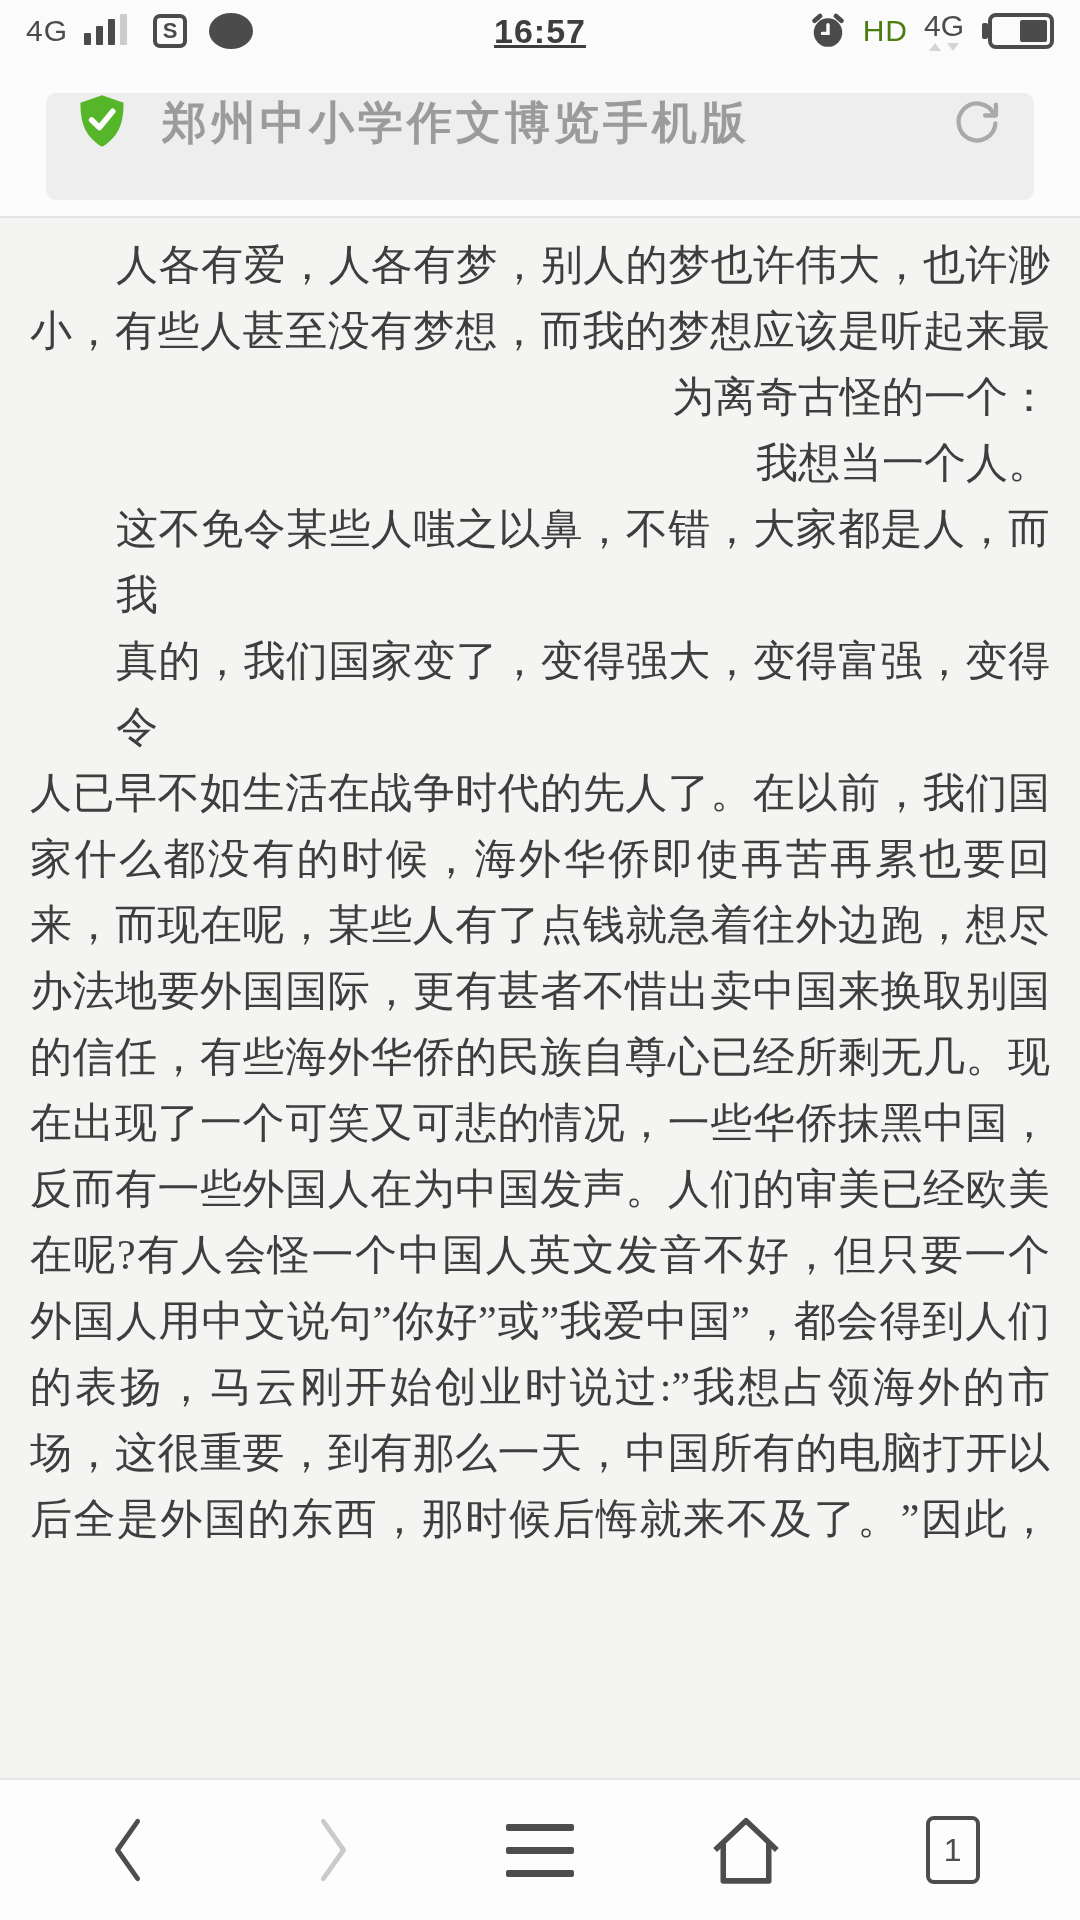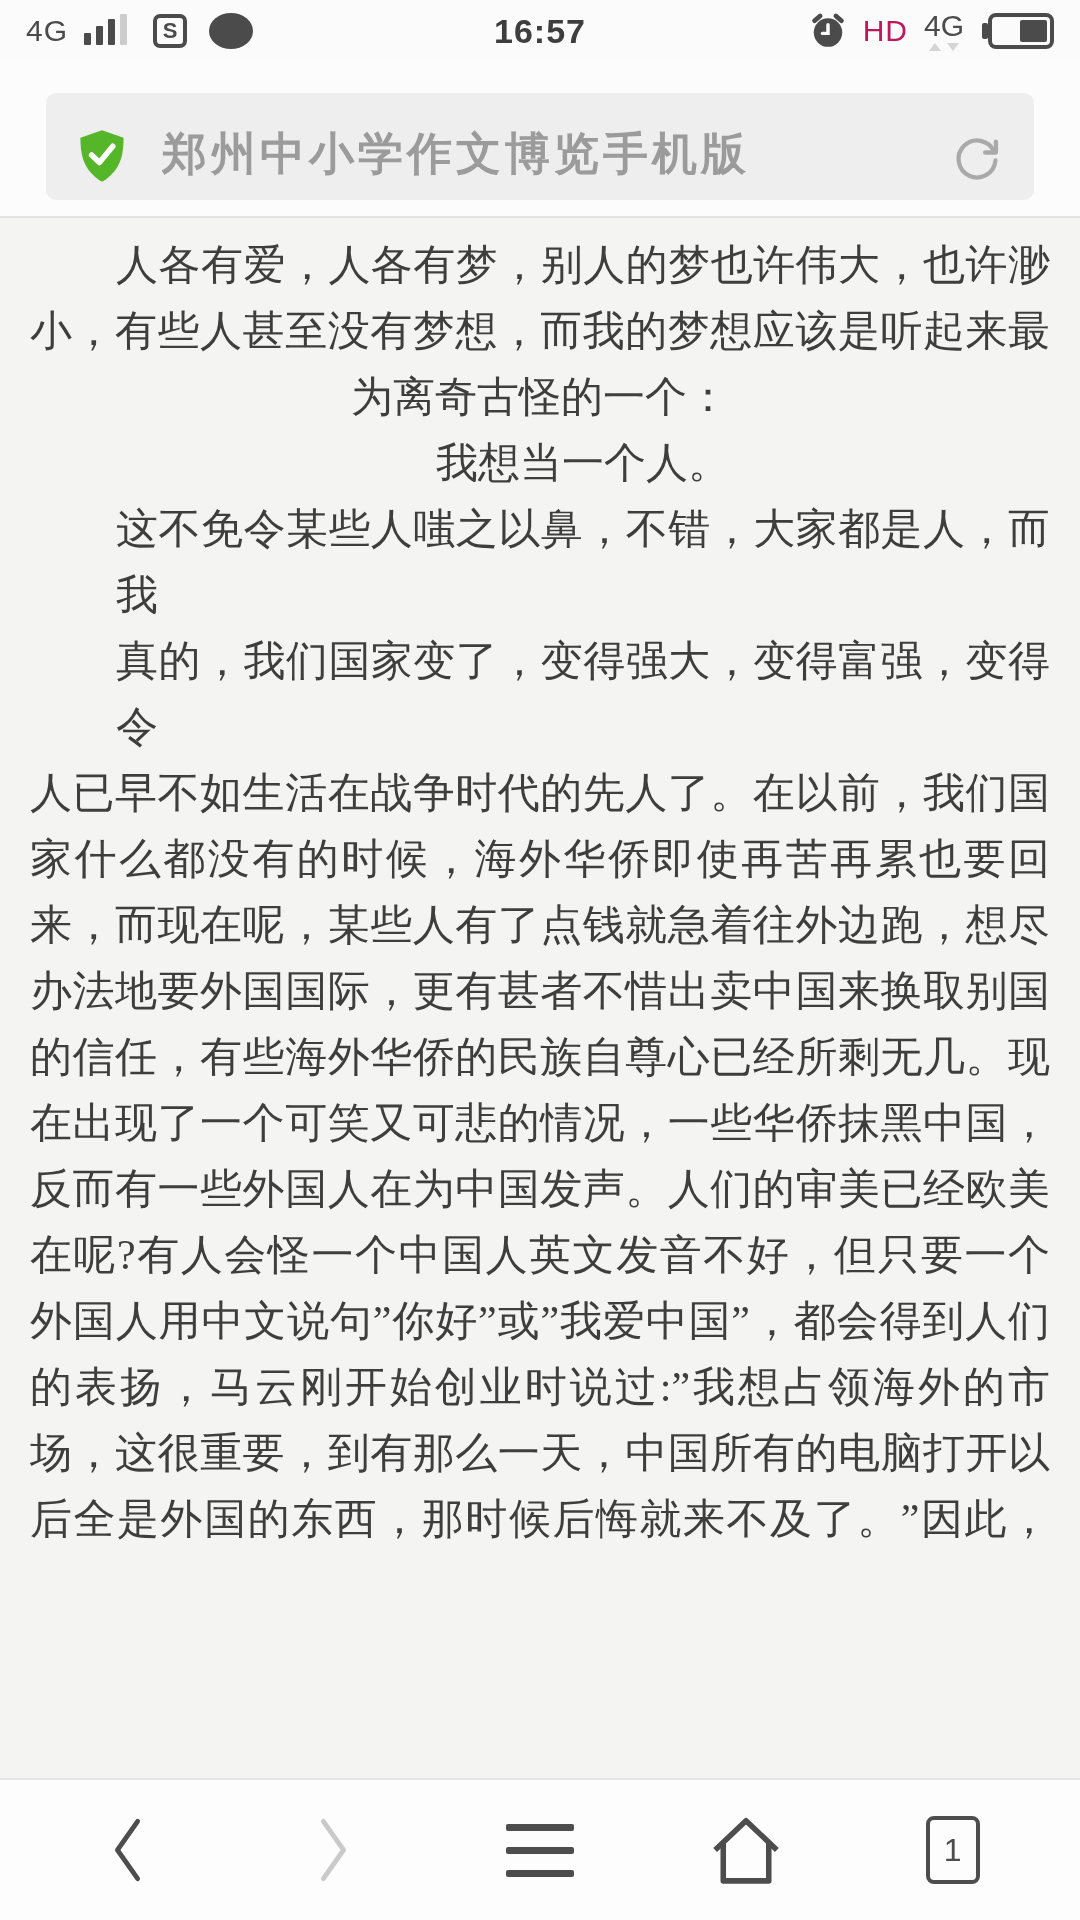--- a/index.html
+++ b/index.html
@@ -29,61 +29,61 @@
     font-size: 22px; font-weight: bold; color: #4b4b4b; margin-left: 10px;
   }
   .bubble { position: relative; width: 44px; height: 36px; background: #4b4b4b; border-radius: 50%; margin-left: 6px;}
   .bubble:after {
     content: ""; position: absolute; left: 4px; bottom: -6px;
     width: 0; height: 0; border: 9px solid transparent; border-top-color: #4b4b4b;
     transform: rotate(18deg);
   }
   .sb-time {
     position: absolute; left: 50%; transform: translateX(-50%);
-    font-size: 34px; font-weight: 600; color: #3e3e3e; letter-spacing: 1px;
-  }
-  .sb-hd { font-size: 30px; color: #be185d; font-weight: 500; letter-spacing: 1px; text-align: center;}
+    font-size: 34px; font-weight: 600; color: #3e3e3e; letter-spacing: 1px; text-decoration: underline;
+  }
+  .sb-hd { font-size: 30px; color: #4d7c0f; font-weight: 500; letter-spacing: 1px; text-align: center;}
   .sb-4g { display: flex; flex-direction: column; align-items: center; line-height: 1; }
   .sb-4g .g { font-size: 30px; color: #4b4b4b; font-weight: 500; }
   .sb-4g .arrows { display: flex; gap: 6px; margin-top: 2px; }
   .sb-4g .arrows i { width: 0; height: 0; border-left: 6px solid transparent; border-right: 6px solid transparent; display:block;}
   .sb-4g .arrows .up { border-bottom: 8px solid #d4d4d4; }
   .sb-4g .arrows .dn { border-top: 8px solid #d4d4d4; }
   .battery { position: relative; width: 66px; height: 36px; border: 4px solid #4b4b4b; border-radius: 8px; margin-left: 8px;}
   .battery .nub { position: absolute; left: -10px; top: 50%; transform: translateY(-50%); width: 6px; height: 16px; background: #4b4b4b; border-radius: 2px; }
   .battery .fill { position: absolute; right: 3px; top: 3px; bottom: 3px; width: 27px; background: #4b4b4b; border-radius: 2px; }
 
   
   .title-bar {
     position: absolute; top: 62px; left: 0; right: 0; height: 156px;
     background: #fcfcfc; border-bottom: 2px solid #e3e3e3;
     padding: 31px 46px 0 46px;
   }
   .address-pill {
     height: 107px; background: #eeeeee; border-radius: 10px;
-    display: flex; align-items: flex-end; padding: 16px 30px;
+    display: flex; align-items: flex-start; padding: 0 30px;
   }
   .shield { flex: 0 0 auto; margin-right: 34px; display: flex; }
   .page-title {
     flex: 1; font-family: "Liberation Serif", "DejaVu Serif", serif;
     font-size: 45px; color: #9b9b9b; letter-spacing: 4px; font-weight: 600;
     white-space: nowrap; overflow: hidden;
   }
   .refresh { flex: 0 0 auto; display: flex; }
 
   
   .content {
     position: absolute; top: 218px; left: 0; right: 0; height: 1752px;
     background: #f4f4f3; overflow: hidden;
     padding: 14px 30px 0 30px;
     font-family: "Liberation Serif", "DejaVu Serif", serif;
   }
   .content .line {
     font-size: 42px; line-height: 66px; color: #3e3e3e;
-    white-space: nowrap; text-align: center; font-weight: 500;
+    white-space: nowrap; text-align: right; font-weight: 500;
   }
   .content .line.justify { white-space: normal; text-align: justify; text-align-last: justify; }
   .content .line.indent { padding-left: 86px; }
 
   
   .bottom-nav {
     position: absolute; bottom: 0; left: 0; right: 0; height: 142px;
     background: #fdfdfd; border-top: 2px solid #e6e6e6;
     display: flex; align-items: center; justify-content: space-around;
     padding: 0 24px;

